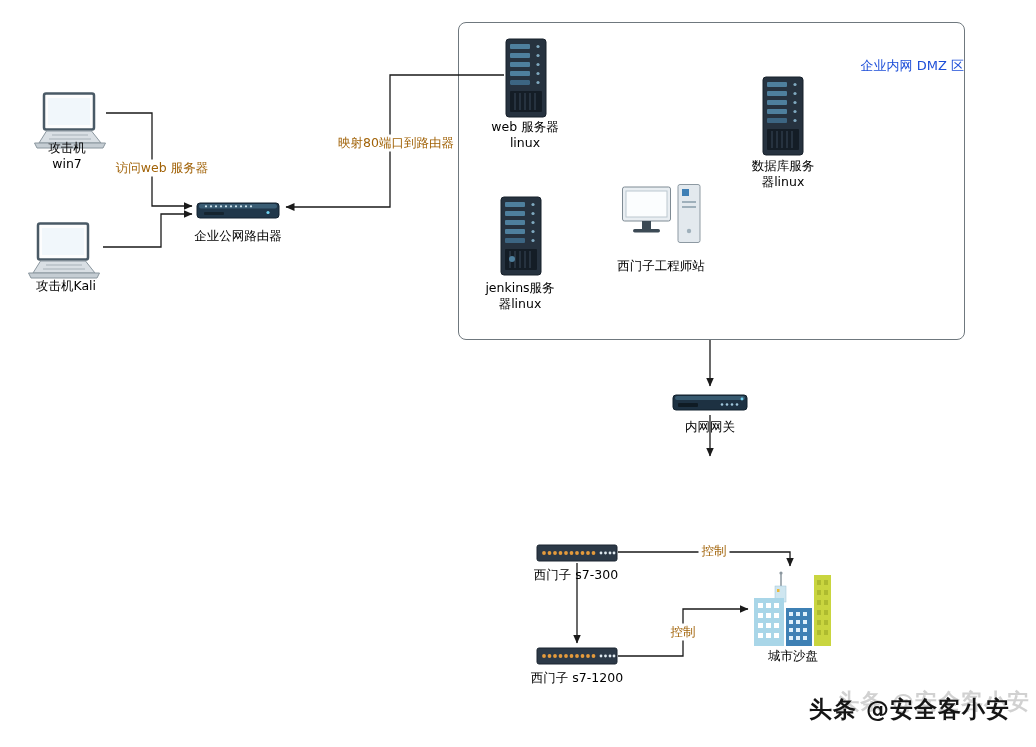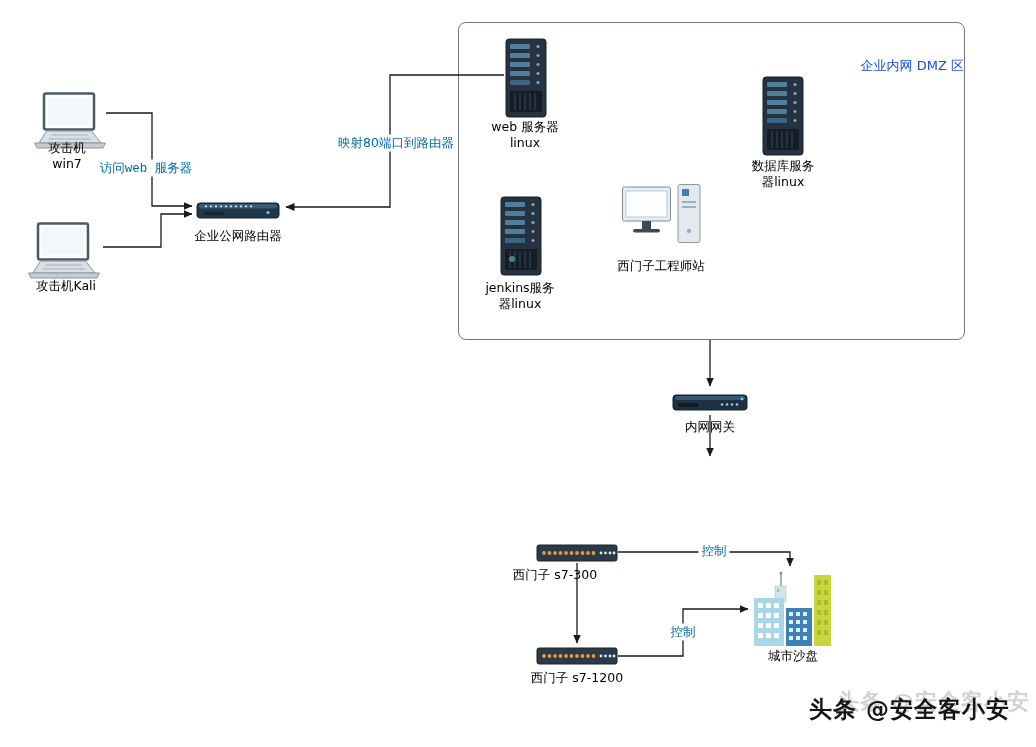--- a/index.html
+++ b/index.html
@@ -4,21 +4,21 @@
 <style>
   * { margin:0; padding:0; box-sizing:border-box; }
   html,body { background:#ffffff; }
   body { font-family:"DejaVu Sans","Liberation Sans",sans-serif; }
   .canvas { position:relative; width:1036px; height:747px; background:#ffffff; overflow:hidden; }
   .zone { position:absolute; border:1.5px solid #6f787e; border-radius:8px; background:transparent; }
   .zone-title { position:absolute; width:100%; text-align:right; font-size:13px; color:#1d4ed8; }
   .icon { position:absolute; }
   .icon svg { display:block; }
   .node-label { position:absolute; text-align:center; font-size:12.5px; color:#000000; line-height:1.3; white-space:nowrap; }
-  .edge-label { position:absolute; font-size:12.5px; color:#0369a1; background:#ffffff; padding:0 3px;
+  .edge-label { position:absolute; font-size:12.5px; color:#a16207; background:#ffffff; padding:0 3px;
                 transform:translate(-50%,-50%); white-space:nowrap; }
   svg.overlay { position:absolute; left:0; top:0; pointer-events:none; }
   .watermark { position:absolute; top:694px; right:26px; font-size:23px; font-weight:bold; color:#151515; letter-spacing:1px; white-space:nowrap; }
   .watermark-echo { position:absolute; top:687px; right:6px; font-size:22px; font-weight:bold; color:#c2c2c2; opacity:.75; letter-spacing:1px; white-space:nowrap; }
 </style>
 </head>
 <body>
 
 <div class="canvas">
 
@@ -232,21 +232,21 @@
           <circle cx="57.5" cy="9" r="1.9"></circle>
       </g>
       <g fill="#dfe9ef">
         <circle cx="65" cy="9" r="1.4"></circle>
           <circle cx="69.5" cy="9" r="1.4"></circle>
         <circle cx="74" cy="9" r="1.4"></circle>
           <circle cx="78" cy="9" r="1.4"></circle>
       </g>
     </svg>
   </div>
-  <div class="node-label" style="left:505px; top:567px; width:100px;">西门子 s7-300</div>
+  <div class="node-label" style="left:526px; top:567px; width:100px;">西门子 s7-300</div>
 
   <div class="icon" style="left:536px; top:647px;">
     <svg width="82" height="18" viewBox="0 0 82 18">
       <rect x="1" y="1" width="80" height="16" rx="2" fill="#2c3947" stroke="#1a2530"></rect>
       <g fill="#e59b3c">
         <circle cx="8" cy="9" r="1.9"></circle>
           <circle cx="13.5" cy="9" r="1.9"></circle>
         <circle cx="19" cy="9" r="1.9"></circle>
           <circle cx="24.5" cy="9" r="1.9"></circle>
         <circle cx="30" cy="9" r="1.9"></circle>
@@ -314,21 +314,21 @@
           <rect x="43" y="58" width="4" height="4"></rect>
           <rect x="50" y="58" width="4" height="4"></rect>
         <rect x="36" y="66" width="4" height="4"></rect>
           <rect x="43" y="66" width="4" height="4"></rect>
           <rect x="50" y="66" width="4" height="4"></rect>
       </g>
     </svg>
   </div>
   <div class="node-label" style="left:753px; top:648px; width:80px;">城市沙盘</div>
 
-  <div class="edge-label" style="left:146px; top:168px;font-family:Liberation Mono, monospace;">访问web 服务器</div>
+  <div class="edge-label" style="left:162px; top:168px;">访问web 服务器</div>
   <div class="edge-label" style="left:396px; top:143px;">映射80端口到路由器</div>
   <div class="edge-label" style="left:714px; top:551px;">控制</div>
   <div class="edge-label" style="left:683px; top:632px;">控制</div>
 
   <div class="watermark-echo">头条 @安全客小安</div>
   <div class="watermark">头条 @安全客小安</div>
 
 </div>
 
 </body></html>

